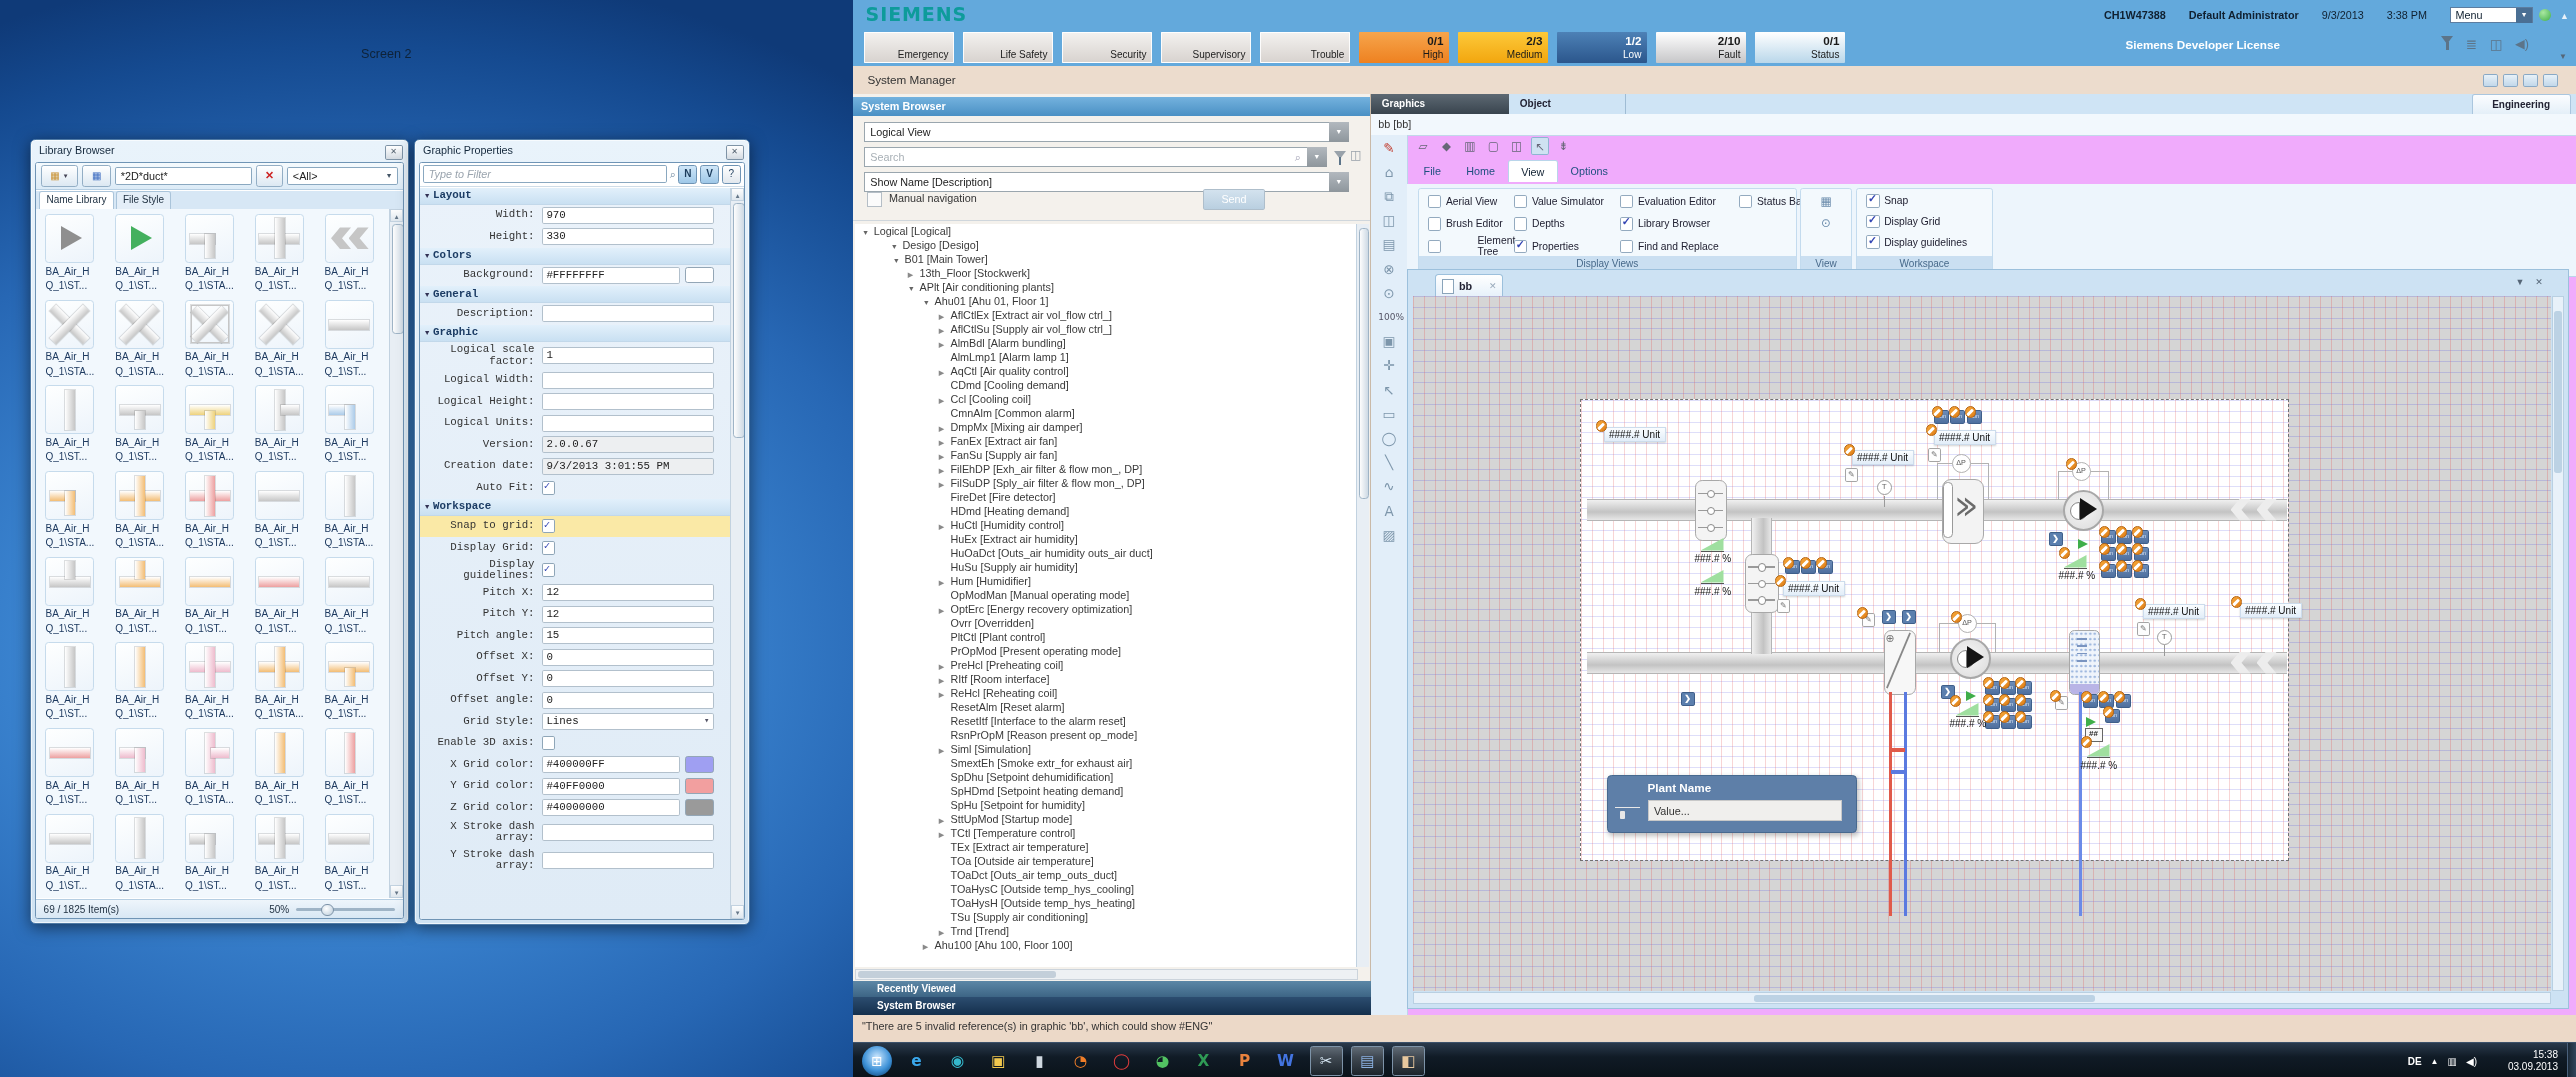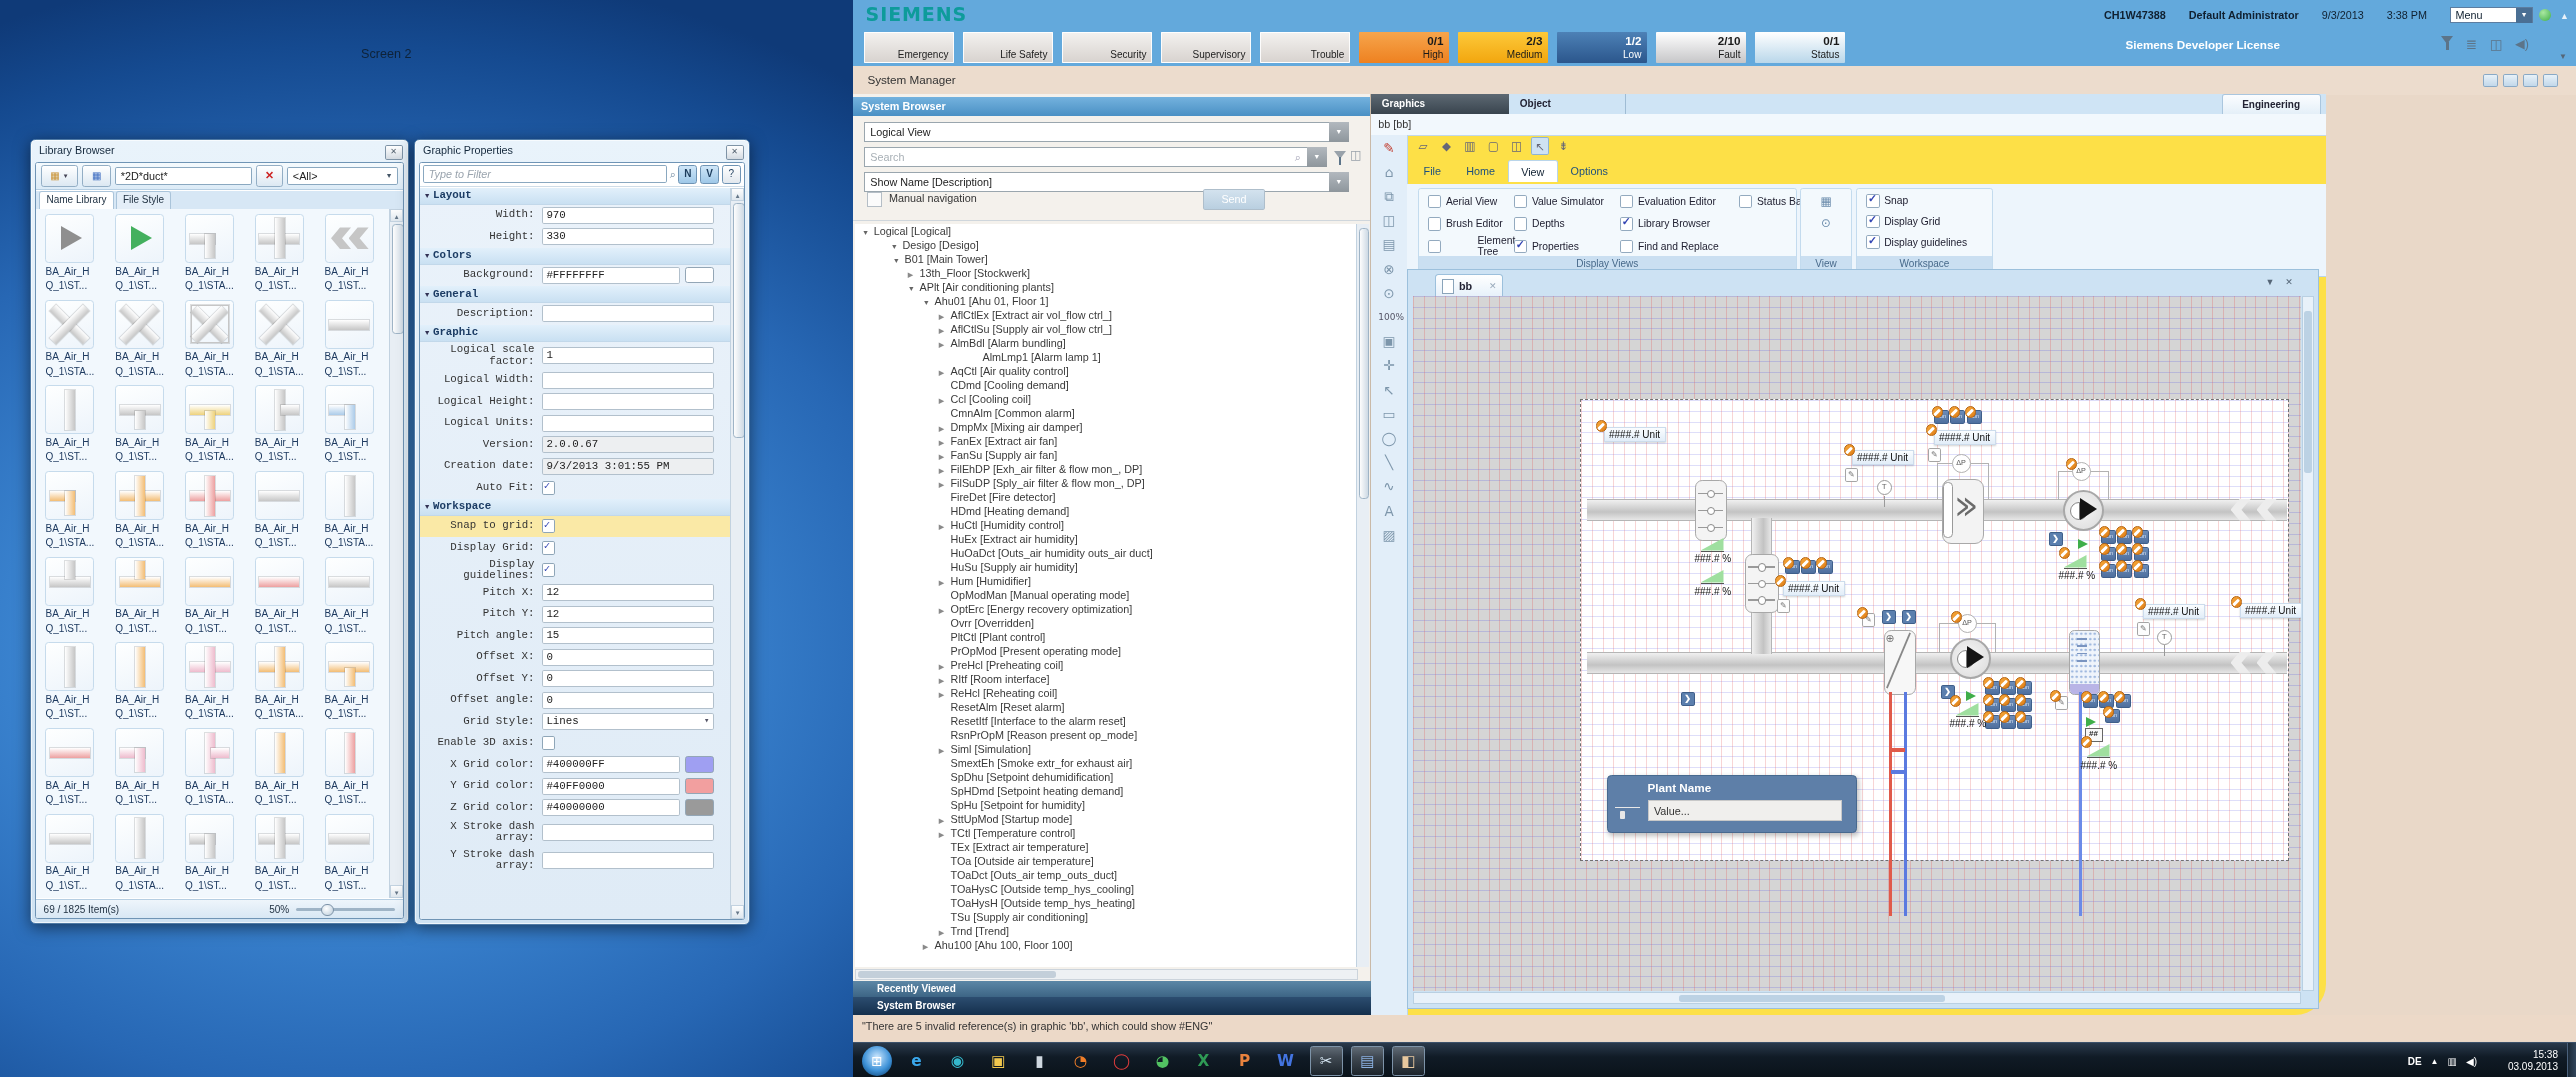--- a/index.html
+++ b/index.html
@@ -98,21 +98,21 @@
   .trow{height:14px;line-height:14px;white-space:nowrap;}
   .texp{display:inline-block;width:11.7px;font-size:7.2px;color:#666;}
   .texp.c{color:#8a8a8a;}
   .hscroll{position:absolute;height:10.8px;background:#eef1f4;border:0.9px solid #ccd4dc;box-sizing:border-box;}
   .hthumb{position:absolute;top:0.9px;height:7.2px;background:#c3cfda;border-radius:2.7px;}
   .footbar{position:absolute;left:0;width:518px;height:16px;color:#fff;font-size:10px;font-weight:bold;line-height:16px;padding-left:24px;box-sizing:border-box;}
   .fb1{top:887px;background:linear-gradient(#5c87a6,#3d6585);}
   .fb2{top:903px;height:18px;line-height:18px;background:linear-gradient(#2c4d70,#142f4c);}
   .statusstrip{position:absolute;left:853px;top:1015px;width:1723px;height:26px;background:#ecd9c8;font-size:10.8px;color:#333;line-height:23px;padding-left:9px;box-sizing:border-box;}
   
-  .gpanel{position:absolute;left:1371px;top:94px;width:955px;height:921px;background:#fde047;border-radius:31px;}
+  .gpanel{position:absolute;left:1371px;top:94px;width:1205px;height:921px;background:#f0abfc;}
   .gtabs{position:absolute;left:0;top:0;width:100%;height:20px;background:#cfe4f5;}
   .gtab{position:absolute;top:0;height:20px;font-size:10px;font-weight:bold;line-height:20px;padding:0 10.8px;box-sizing:border-box;}
   .gtab.dark{left:0;width:138px;background:linear-gradient(#5d6973,#39444e);color:#fff;}
   .gtab.mid{left:138px;width:117px;color:#223;border-right:0.9px solid #9fbcd4;}
   .gtab.eng{right:5.4px;width:99px;background:linear-gradient(#fbfdff,#e4eff8);border:0.9px solid #aac6de;border-bottom:none;color:#223;text-align:center;border-radius:2.7px 2.7px 0 0;}
   .doclabel{position:absolute;left:0;top:20px;width:100%;height:21.5px;background:#f2f8fd;border-bottom:0.9px solid #c2d8ea;
     font-size:10.8px;color:#333;line-height:21.5px;padding-left:7.2px;box-sizing:border-box;}
   .lstrip{position:absolute;left:0;top:41px;width:36px;bottom:0;background:#e2eef9;border-right:0.9px solid #bdd6ea;}
   .ltool{width:21.5px;height:21.5px;margin:2.7px auto 0;color:#7d96ab;font-size:13.5px;text-align:center;line-height:21.5px;font-family:"DejaVu Sans",sans-serif;}
   .ltool.red{color:#c0392b;}
@@ -793,21 +793,21 @@
     <div class="tree" id="tree">
         <div class="trow" style="padding-left: 7.2px;"><span class="texp">▼</span><span>Logical [Logical]</span></div>
         <div class="trow" style="padding-left: 36px;"><span class="texp">▼</span><span>Desigo [Desigo]</span></div>
         <div class="trow" style="padding-left: 38px;"><span class="texp">▼</span><span>B01 [Main Tower]</span></div>
         <div class="trow" style="padding-left: 53px;"><span class="texp c">▶</span><span>13th_Floor [Stockwerk]</span></div>
         <div class="trow" style="padding-left: 53px;"><span class="texp">▼</span><span>APlt [Air conditioning plants]</span></div>
         <div class="trow" style="padding-left: 68px;"><span class="texp">▼</span><span>Ahu01 [Ahu 01, Floor 1]</span></div>
         <div class="trow" style="padding-left: 84px;"><span class="texp c">▶</span><span>AflCtlEx [Extract air vol_flow ctrl_]</span></div>
         <div class="trow" style="padding-left: 84px;"><span class="texp c">▶</span><span>AflCtlSu [Supply air vol_flow ctrl_]</span></div>
         <div class="trow" style="padding-left: 84px;"><span class="texp c">▶</span><span>AlmBdl [Alarm bundling]</span></div>
-        <div class="trow" style="padding-left: 84px; margin-left: 32px;"><span class="texp"></span><span>AlmLmp1 [Alarm lamp 1]</span></div>
+        <div class="trow" style="padding-left: 84px;"><span class="texp"></span><span>AlmLmp1 [Alarm lamp 1]</span></div>
         <div class="trow" style="padding-left: 84px;"><span class="texp c">▶</span><span>AqCtl [Air quality control]</span></div>
         <div class="trow" style="padding-left: 84px;"><span class="texp"></span><span>CDmd [Cooling demand]</span></div>
         <div class="trow" style="padding-left: 84px;"><span class="texp c">▶</span><span>Ccl [Cooling coil]</span></div>
         <div class="trow" style="padding-left: 84px;"><span class="texp"></span><span>CmnAlm [Common alarm]</span></div>
         <div class="trow" style="padding-left: 84px;"><span class="texp c">▶</span><span>DmpMx [Mixing air damper]</span></div>
         <div class="trow" style="padding-left: 84px;"><span class="texp c">▶</span><span>FanEx [Extract air fan]</span></div>
         <div class="trow" style="padding-left: 84px;"><span class="texp c">▶</span><span>FanSu [Supply air fan]</span></div>
         <div class="trow" style="padding-left: 84px;"><span class="texp c">▶</span><span>FilEhDP [Exh_air filter &amp; flow mon_, DP]</span></div>
         <div class="trow" style="padding-left: 84px;"><span class="texp c">▶</span><span>FilSuDP [Sply_air filter &amp; flow mon_, DP]</span></div>
         <div class="trow" style="padding-left: 84px;"><span class="texp"></span><span>FireDet [Fire detector]</span></div>

